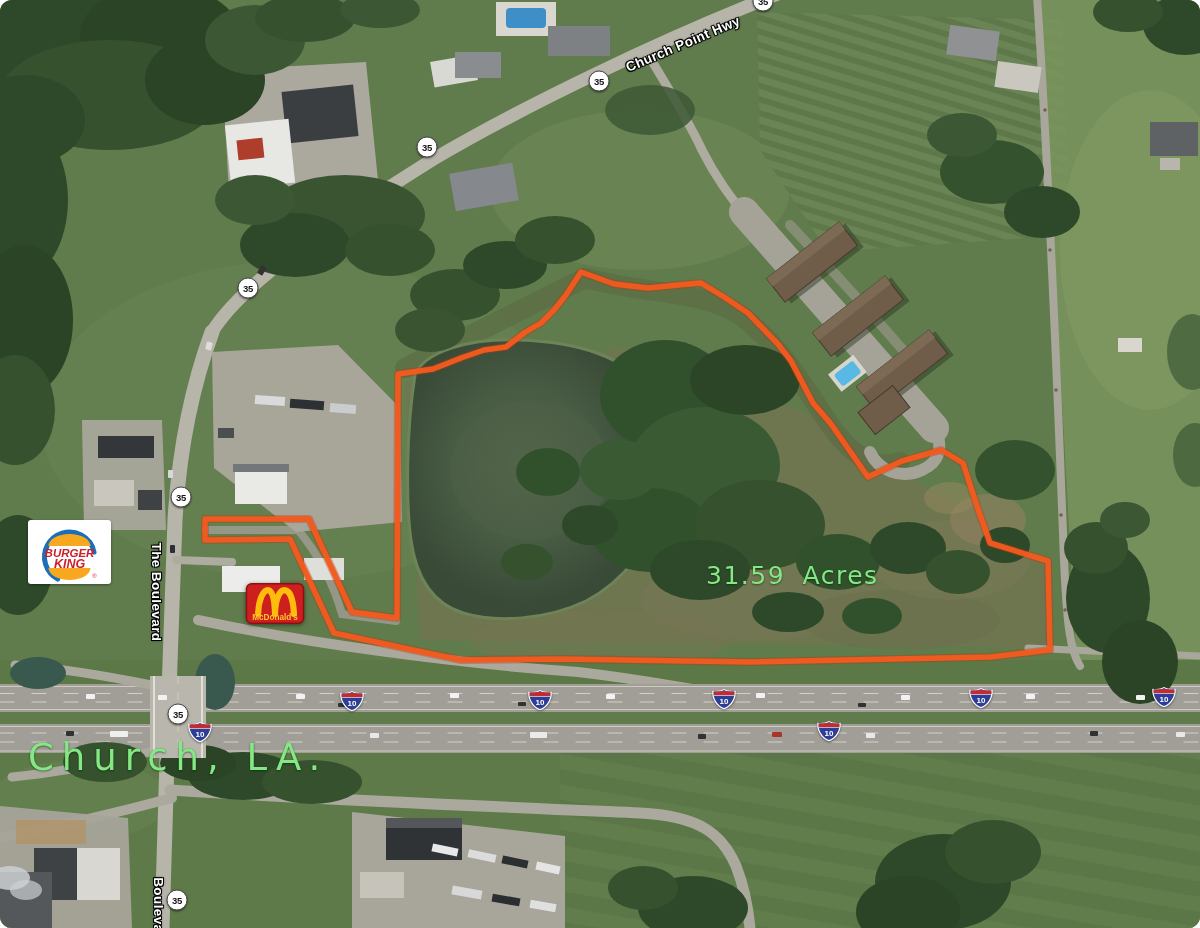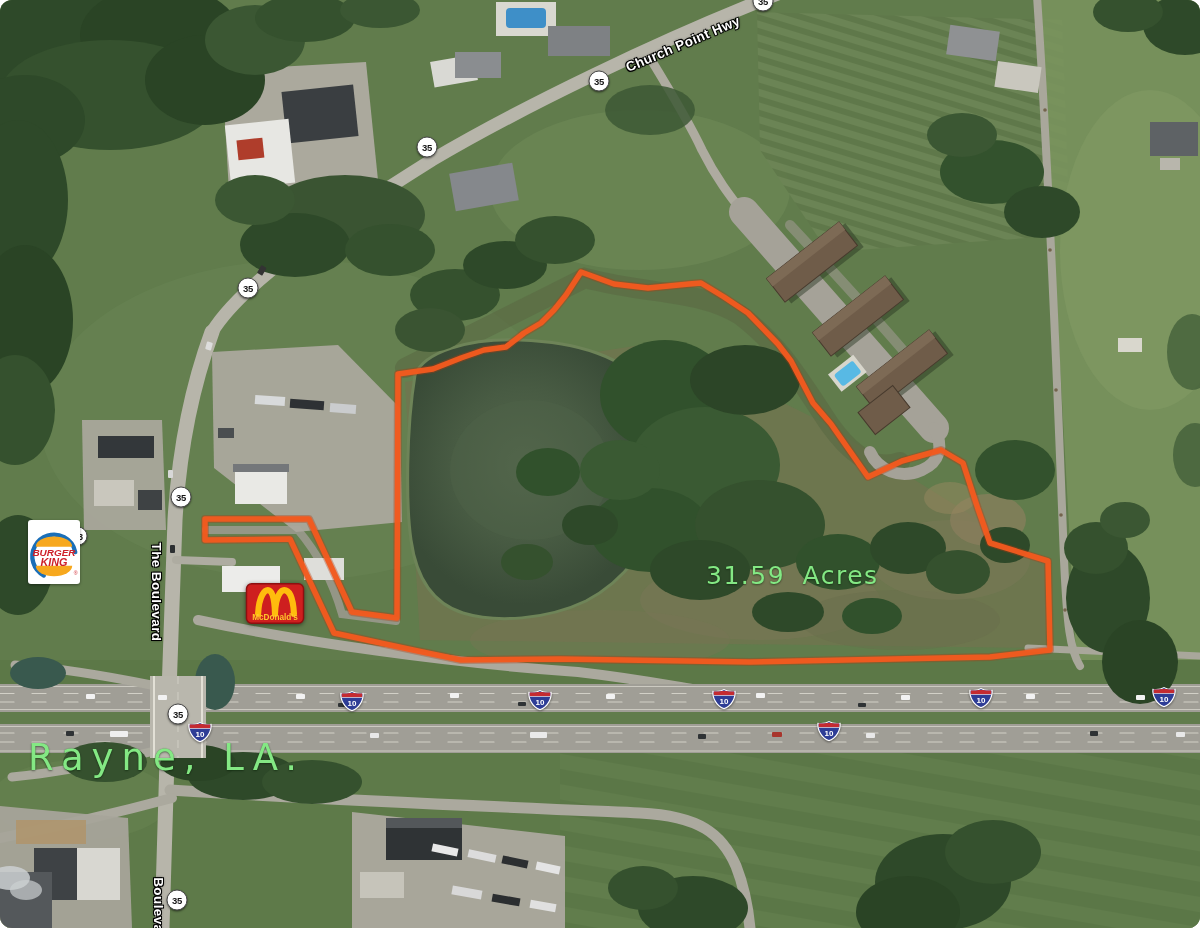--- a/index.html
+++ b/index.html
@@ -40,21 +40,21 @@
   
   .green-label{
     position:absolute;color:#84E884;font-family:"DejaVu Sans",sans-serif;
     text-shadow:0 1px 2px rgba(0,25,0,.45), 0 0 1px rgba(0,60,0,.4);
     white-space:nowrap;
   }
   .lbl-city{left:28px;top:736px;font-size:37px;letter-spacing:8px;}
   .lbl-acres{left:706px;top:561px;font-size:25px;letter-spacing:1.5px;word-spacing:8px;text-align:center;}
 
   
-  .bk-logo{position:absolute;left:28px;top:520px;width:52px;height:64px;
+  .bk-logo{position:absolute;left:28px;top:520px;width:83px;height:64px;
     background:#ffffff;border-radius:3px;box-shadow:0 1px 3px rgba(0,0,0,.4);overflow:hidden;}
   .bk-logo svg{display:block;width:100%;height:100%;}
   .mcd-logo{position:absolute;left:243px;top:583px;width:64px;height:41px;
     filter:drop-shadow(0 1px 2px rgba(0,0,0,.5));}
   .mcd-logo svg{display:block;width:100%;height:100%;}
 </style>
 </head>
 <body>
 
 <div id="stage">
@@ -443,15 +443,15 @@
 
   <div class="mcd-logo">
     <svg viewBox="0 0 57 40">
       <rect x="0.7" y="0.7" width="55.6" height="38.6" rx="5" fill="#CE1F1F" stroke="#8E0F10" stroke-width="1.4"></rect>
       <path d="M12,30 C13,11 19,7 21.5,7 C25,7 28,12 28.5,30 M28.5,30 C29,11 35,7 37.5,7 C41,7 46,11 47,30" stroke="#FFBC0D" stroke-width="6" fill="none" stroke-linecap="round"></path>
       <text x="28.5" y="36.5" text-anchor="middle" font-size="8" font-weight="bold" fill="#FFC72C">McDonald's</text>
     </svg>
   </div>
 
   <div class="green-label lbl-acres">31.59  Acres</div>
-  <div class="green-label lbl-city">Rayne, LA.</div>
+  <div class="green-label lbl-city">Church, LA.</div>
 
 </div>
 
 </body></html>

